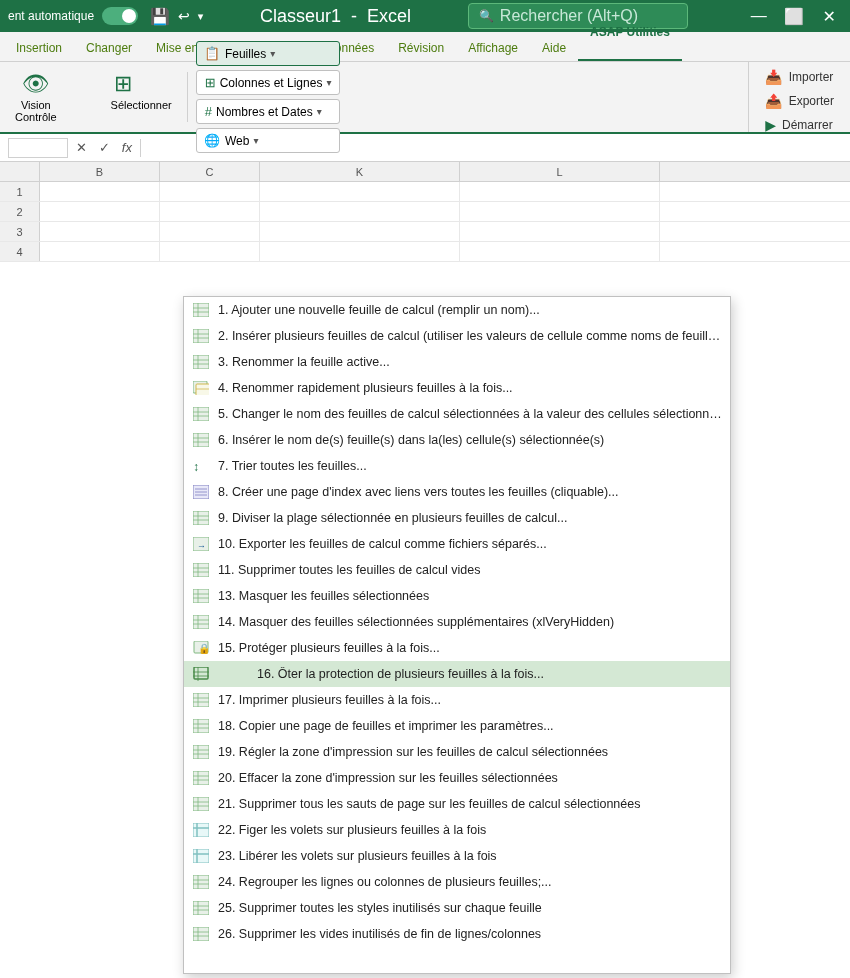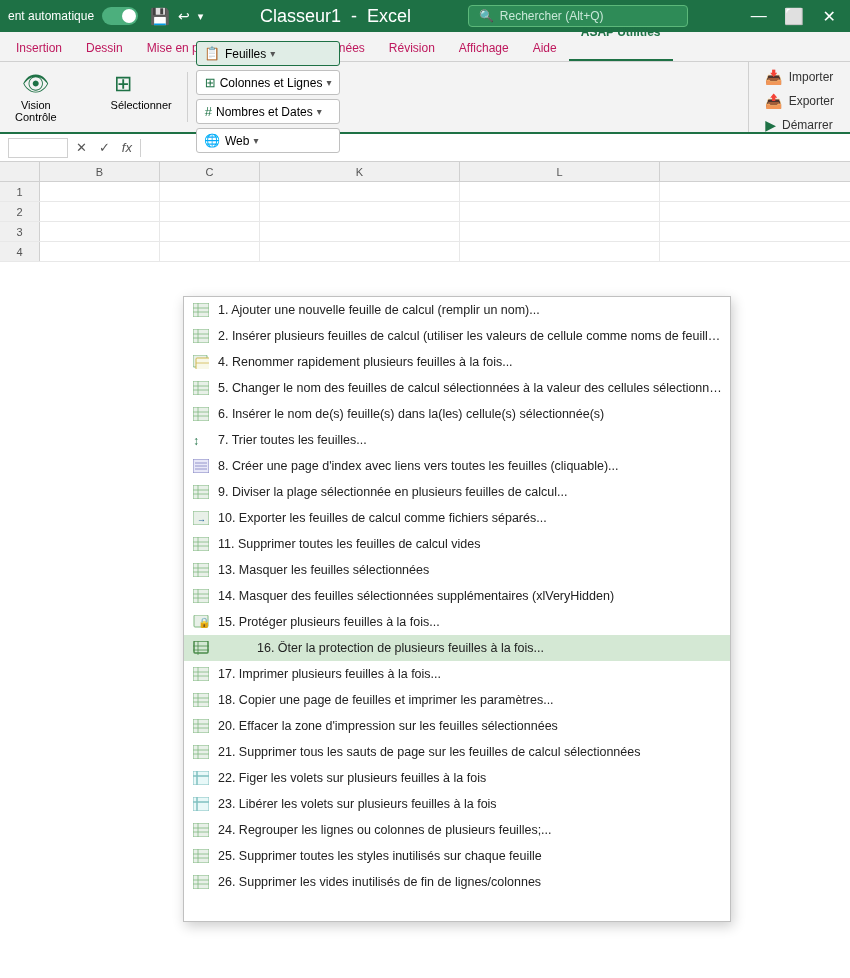--- a/index.html
+++ b/index.html
@@ -70,21 +70,21 @@
       align-items: flex-end;
       height: 30px;
       padding: 0 4px;
     }
     .ribbon-tab {
       padding: 6px 12px;
       font-size: 12px;
       cursor: pointer;
       border: none;
       background: transparent;
-      color: #be185d;
+      color: #4d7c0f;
     }
     .ribbon-tab.active {
       color: #1e7145;
       font-weight: 700;
       border-bottom: 2px solid #1e7145;
       padding-bottom: 20px;
     }
 
     
     .ribbon-toolbar {
@@ -316,32 +316,32 @@
     <span style="color:white;font-size:14px;">↩</span>
     <span style="color:white;font-size:11px;">▾</span>
   </div>
   <div style="color:white;font-size:18px;font-weight:400;">
     <span>Classeur1</span>
     &nbsp;-&nbsp;
     <span>Excel</span>
   </div>
   <div class="title-bar-search">
     <span style="font-size:12px;">🔍</span>
-    <span style="color:#c8e8d8;font-size:12px;">Rechercher (Alt+Q)</span>
+    <span style="color:#c8e8d8;font-size:16px;">Rechercher (Alt+Q)</span>
   </div>
   <div class="title-bar-icons">
     <span style="color:white;font-size:16px;padding:0 6px;cursor:pointer;">—</span>
     <span style="color:white;font-size:16px;padding:0 6px;cursor:pointer;">⬜</span>
     <span style="color:white;font-size:16px;padding:0 6px;cursor:pointer;">✕</span>
   </div>
 </div>
 
 <div class="ribbon-tabs">
   <div class="ribbon-tab">Insertion</div>
-  <div class="ribbon-tab">Dessin</div>
+  <div class="ribbon-tab">Changer</div>
   <div class="ribbon-tab">Mise en page</div>
   <div class="ribbon-tab">Formules</div>
   <div class="ribbon-tab">Données</div>
   <div class="ribbon-tab">Révision</div>
   <div class="ribbon-tab">Affichage</div>
   <div class="ribbon-tab">Aide</div>
   <div class="ribbon-tab active">ASAP Utilities</div>
 </div>
 
 <div class="ribbon-toolbar">
@@ -470,20 +470,31 @@
             <line x1="0" y1="5" x2="16" y2="5" stroke="#80b880" stroke-width="0.8"></line>
             <line x1="0" y1="9" x2="16" y2="9" stroke="#80b880" stroke-width="0.8"></line>
             <line x1="5" y1="0" x2="5" y2="14" stroke="#80b880" stroke-width="0.8"></line>
           </svg>
         </div>
         <span class="menu-item-text">2. Insérer plusieurs feuilles de calcul (utiliser les valeurs de cellule comme noms de feuille)...</span>
       </div>
       <div class="menu-item">
         <div class="menu-icon">
           <svg width="16" height="14" viewBox="0 0 16 14">
+            <rect x="0" y="0" width="16" height="14" rx="1" fill="#e8f0e8" stroke="#80b880" stroke-width="1"></rect>
+            <line x1="0" y1="5" x2="16" y2="5" stroke="#80b880" stroke-width="0.8"></line>
+            <line x1="0" y1="9" x2="16" y2="9" stroke="#80b880" stroke-width="0.8"></line>
+            <line x1="5" y1="0" x2="5" y2="14" stroke="#80b880" stroke-width="0.8"></line>
+          </svg>
+        </div>
+        <span class="menu-item-text">3. Renommer la feuille active...</span>
+      </div>
+      <div class="menu-item">
+        <div class="menu-icon">
+          <svg width="16" height="14" viewBox="0 0 16 14">
             <rect x="0" y="0" width="14" height="12" rx="1" fill="#e8f0e8" stroke="#80b880" stroke-width="1"></rect>
             <rect x="3" y="3" width="14" height="12" rx="1" fill="#f8f8e8" stroke="#d0b850" stroke-width="1"></rect>
             <line x1="3" y1="8" x2="17" y2="8" stroke="#d0b850" stroke-width="0.8"></line>
           </svg>
         </div>
         <span class="menu-item-text">4. Renommer rapidement plusieurs feuilles à la fois...</span>
       </div>
       <div class="menu-item">
         <div class="menu-icon">
           <svg width="16" height="14" viewBox="0 0 16 14">
@@ -622,20 +633,31 @@
       </div>
       <div class="menu-item">
         <div class="menu-icon">
           <svg width="16" height="14" viewBox="0 0 16 14">
             <rect x="0" y="0" width="16" height="14" rx="1" fill="#e8f0e8" stroke="#80b880" stroke-width="1"></rect>
             <line x1="0" y1="5" x2="16" y2="5" stroke="#80b880" stroke-width="0.8"></line>
             <line x1="0" y1="9" x2="16" y2="9" stroke="#80b880" stroke-width="0.8"></line>
             <line x1="5" y1="0" x2="5" y2="14" stroke="#80b880" stroke-width="0.8"></line>
           </svg>
         </div>
+        <span class="menu-item-text">19. Régler la zone d'impression sur les feuilles de calcul sélectionnées</span>
+      </div>
+      <div class="menu-item">
+        <div class="menu-icon">
+          <svg width="16" height="14" viewBox="0 0 16 14">
+            <rect x="0" y="0" width="16" height="14" rx="1" fill="#e8f0e8" stroke="#80b880" stroke-width="1"></rect>
+            <line x1="0" y1="5" x2="16" y2="5" stroke="#80b880" stroke-width="0.8"></line>
+            <line x1="0" y1="9" x2="16" y2="9" stroke="#80b880" stroke-width="0.8"></line>
+            <line x1="5" y1="0" x2="5" y2="14" stroke="#80b880" stroke-width="0.8"></line>
+          </svg>
+        </div>
         <span class="menu-item-text">20. Effacer  la zone d'impression sur les feuilles sélectionnées</span>
       </div>
       <div class="menu-item">
         <div class="menu-icon">
           <svg width="16" height="14" viewBox="0 0 16 14">
             <rect x="0" y="0" width="16" height="14" rx="1" fill="#e8f0e8" stroke="#80b880" stroke-width="1"></rect>
             <line x1="0" y1="5" x2="16" y2="5" stroke="#80b880" stroke-width="0.8"></line>
             <line x1="0" y1="9" x2="16" y2="9" stroke="#80b880" stroke-width="0.8"></line>
             <line x1="5" y1="0" x2="5" y2="14" stroke="#80b880" stroke-width="0.8"></line>
           </svg>

